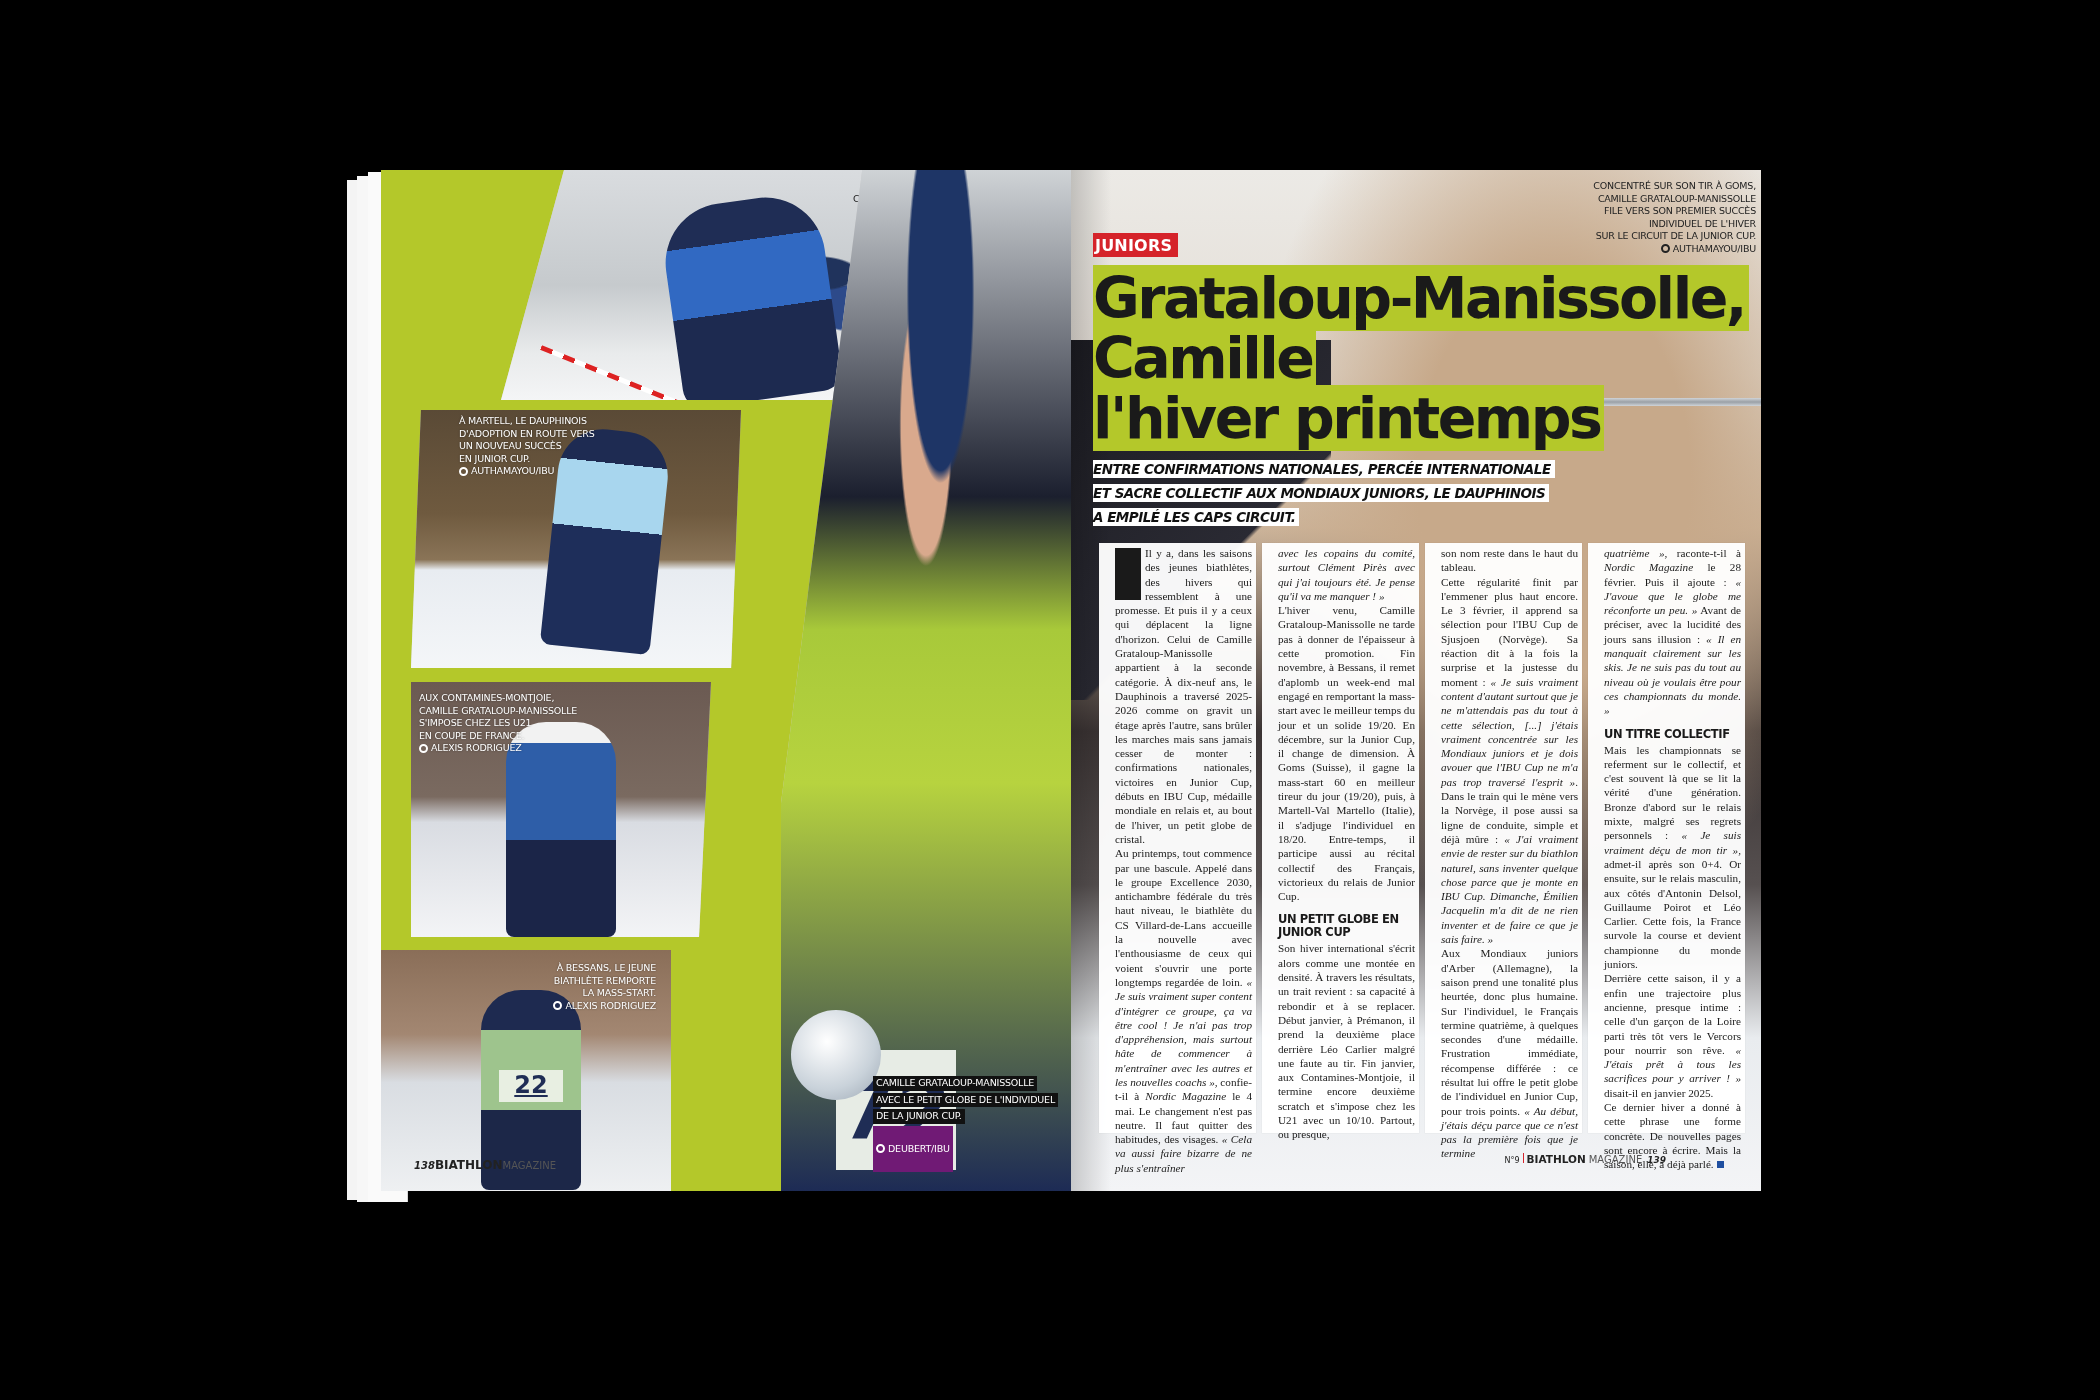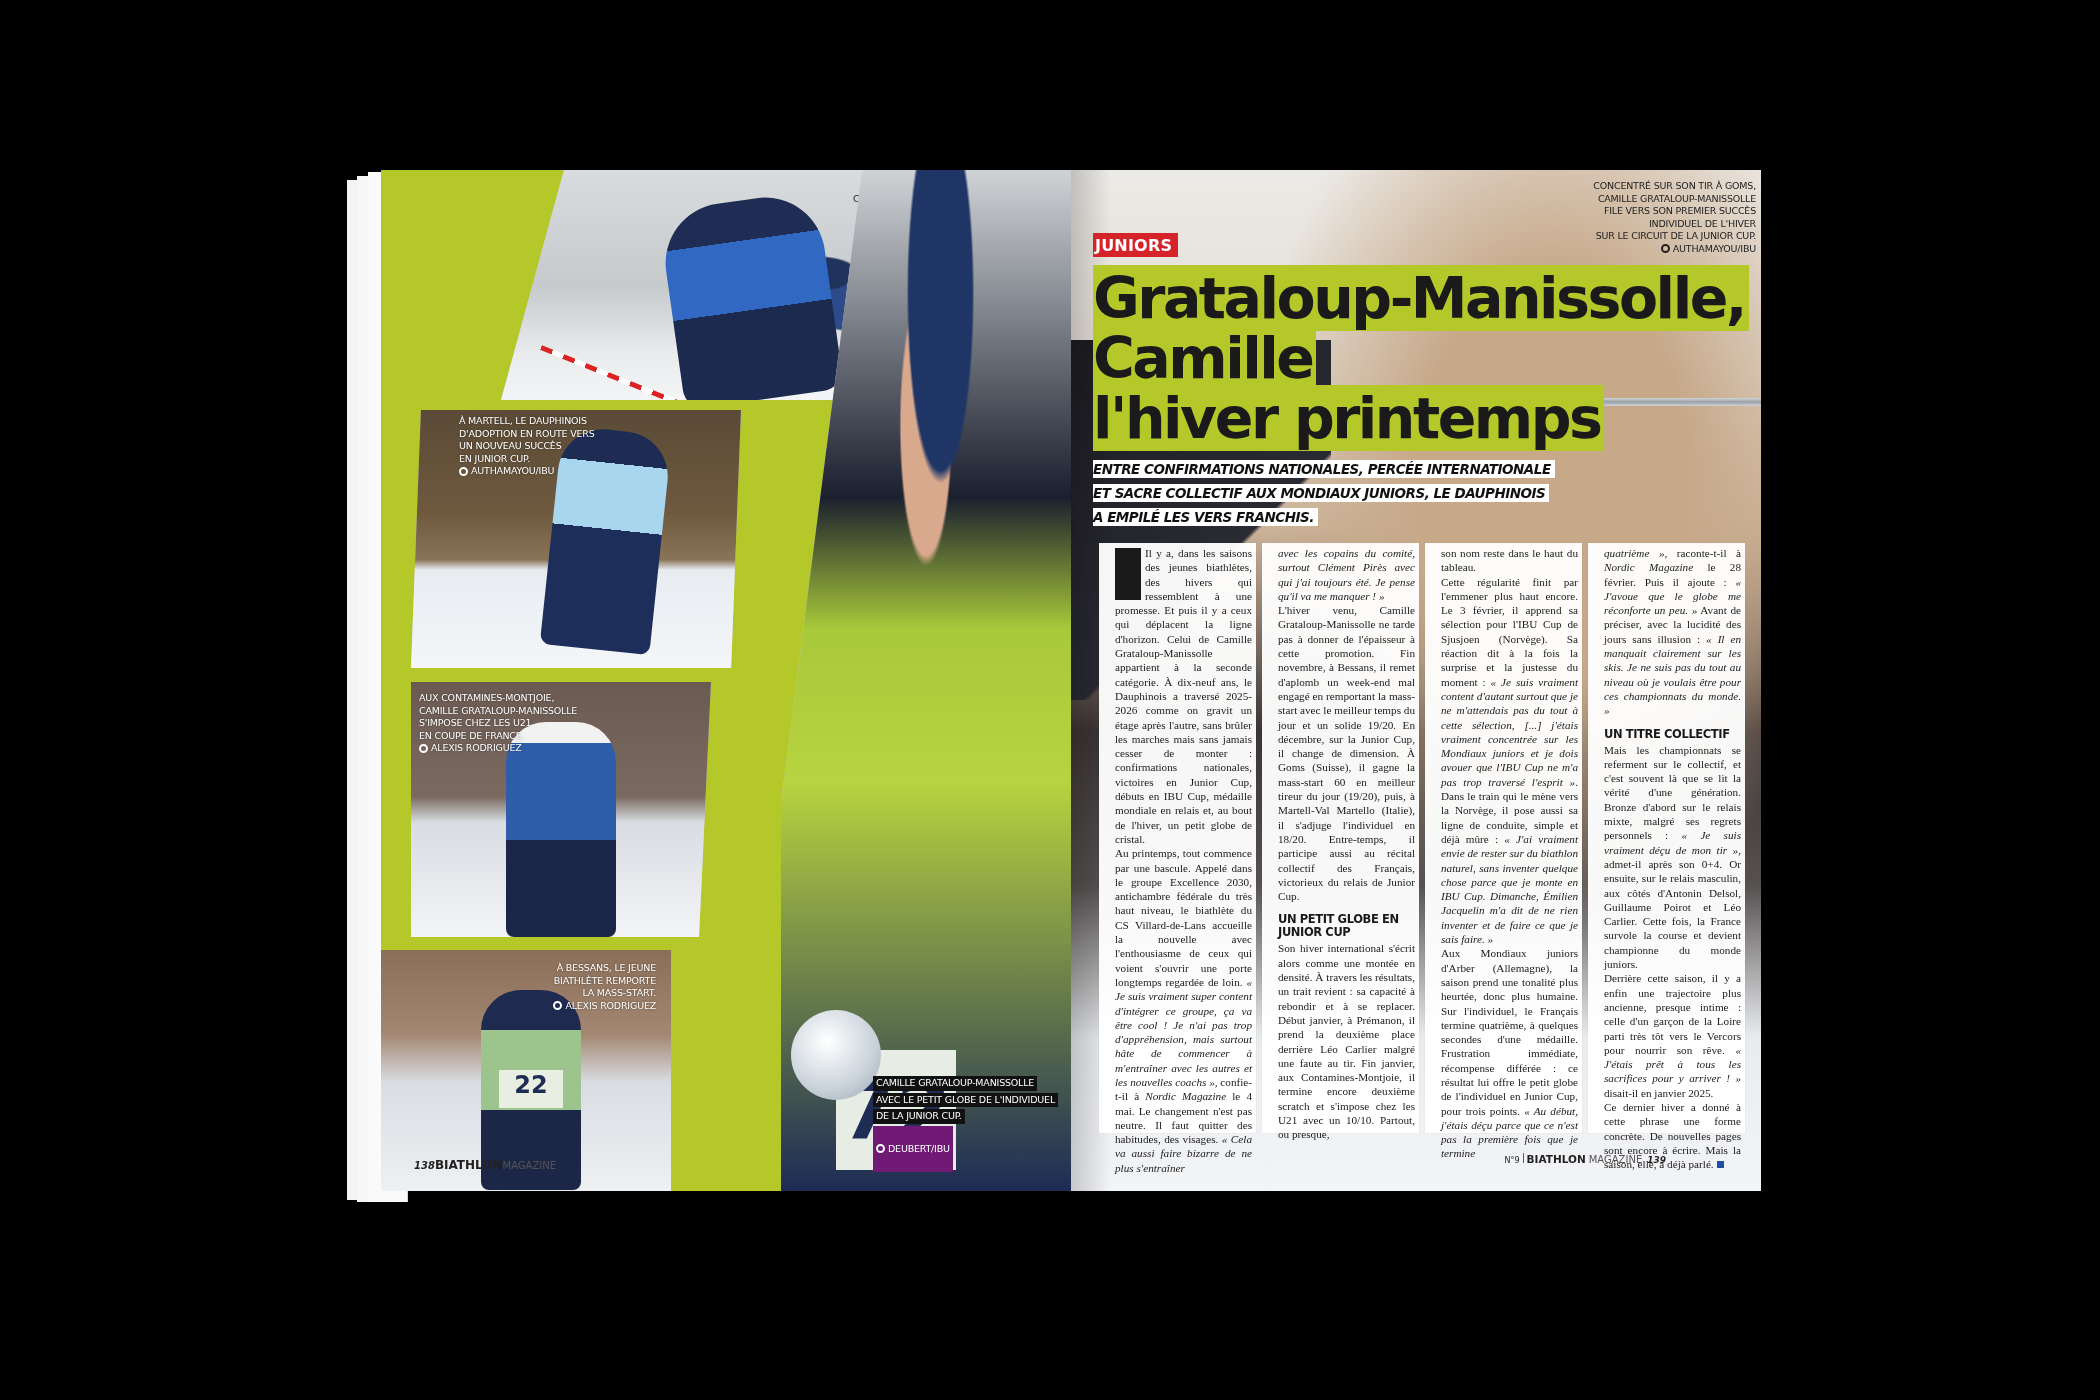--- a/index.html
+++ b/index.html
@@ -275,21 +275,21 @@
 
   <div class="photo p-big">
     <div class="scene"></div>
     <div class="bib">72</div>
     <div class="trophy"></div>
   </div>
 
   <div class="photo p4">
     <div class="scene"></div>
     <div class="figure"></div>
-    <div style="position:absolute; left:118px; top:120px; width:64px; height:38px; background:#e8efe2; color:#1f2d55; font:bold 24px 'DejaVu Sans',sans-serif; text-align:center; line-height:30px;">22</div>
+    <div style="position:absolute; left:118px; top:120px; width:64px; height:32px; background:#e8efe2; color:#1f2d55; font:bold 24px 'DejaVu Sans',sans-serif; text-align:center; line-height:30px;text-decoration:underline;">22</div>
   </div>
   <div class="cap light" style="left:170px; top:792px; width:105px; text-align:right;">
     <div>À BESSANS, LE JEUNE</div>
     <div>BIATHLÈTE REMPORTE</div>
     <div>LA MASS-START.</div>
     <div class="credit" style="justify-content:flex-end;">
       <span class="cam"></span>
       <span>ALEXIS RODRIGUEZ</span>
     </div>
   </div>
@@ -332,21 +332,21 @@
 
   <h1 class="headline">
     <span class="hl"><span>Grataloup-Manissolle,</span></span>
     <span class="hl"><span>Camille</span></span>
     <span class="hl"><span>l'hiver printemps</span></span>
   </h1>
 
   <div class="standfirst">
     <span class="sl"><span>ENTRE CONFIRMATIONS NATIONALES, PERCÉE INTERNATIONALE</span></span>
     <span class="sl"><span>ET SACRE COLLECTIF AUX MONDIAUX JUNIORS, LE DAUPHINOIS</span></span>
-    <span class="sl"><span>A EMPILÉ LES VERS FRANCHIS.</span></span>
+    <span class="sl"><span>A EMPILÉ LES CAPS CIRCUIT.</span></span>
   </div>
 
   <div class="columns">
 
     <div class="col">
       <div class="dropcap"></div>
       <p>Il y a, dans les saisons des jeunes biathlètes, des hivers qui ressemblent à une promesse. Et puis il y a ceux qui déplacent la ligne d'horizon. Celui de Camille Grataloup-Manissolle appartient à la seconde catégorie. À dix-neuf ans, le Dauphinois a traversé 2025-2026 comme on gravit un étage après l'autre, sans brûler les marches mais sans jamais cesser de monter : confirmations nationales, victoires en Junior Cup, débuts en IBU Cup, médaille mondiale en relais et, au bout de l'hiver, un petit globe de cristal.</p>
       <p><span>Au printemps, tout commence par une bascule. Appelé dans le groupe Excellence 2030, antichambre fédérale du très haut niveau, le biathlète du CS Villard-de-Lans accueille la nouvelle avec l'enthousiasme de ceux qui voient s'ouvrir une porte longtemps regardée de loin.</span> <em>« Je suis vraiment super content d'intégrer ce groupe, ça va être cool ! Je n'ai pas trop d'appréhension, mais surtout hâte de commencer à m'entraîner avec les autres et les nouvelles coachs »</em><span>, confie-t-il à </span><em>Nordic Magazine</em><span> le 4 mai. Le changement n'est pas neutre. Il faut quitter des habitudes, des visages. </span><em>« Cela va aussi faire bizarre de ne plus s'entraîner</em></p>
     </div>
 

